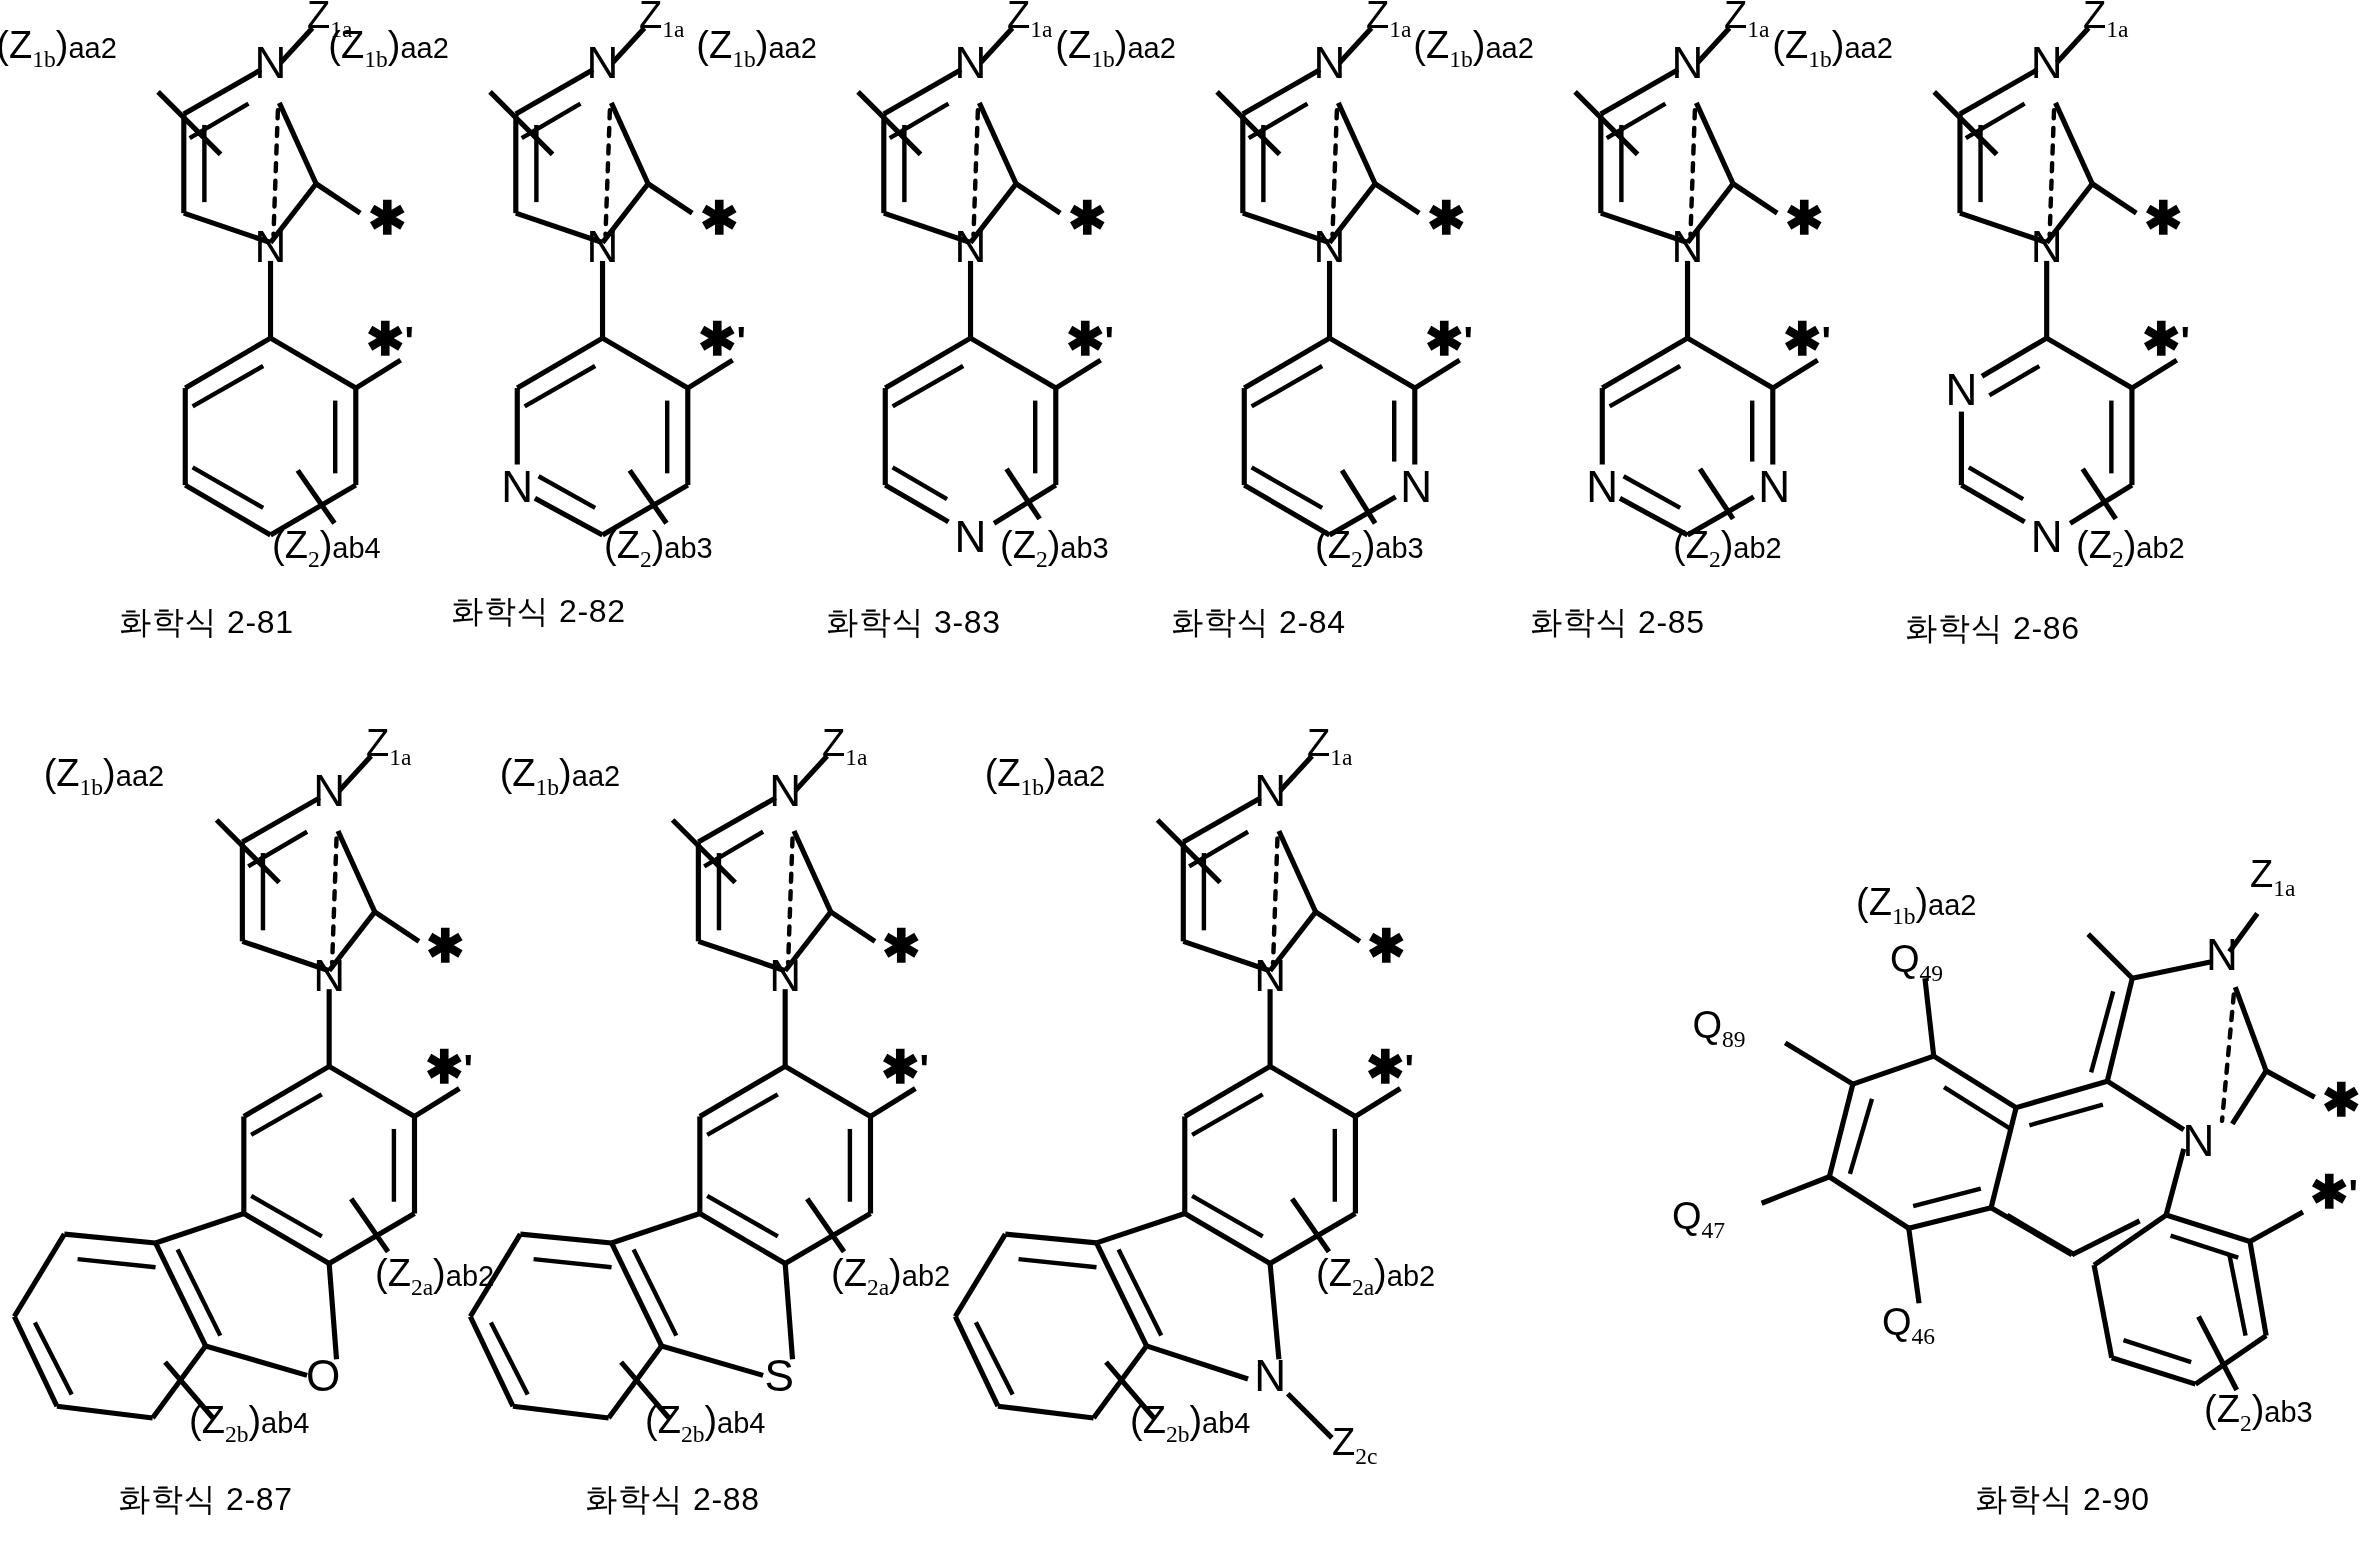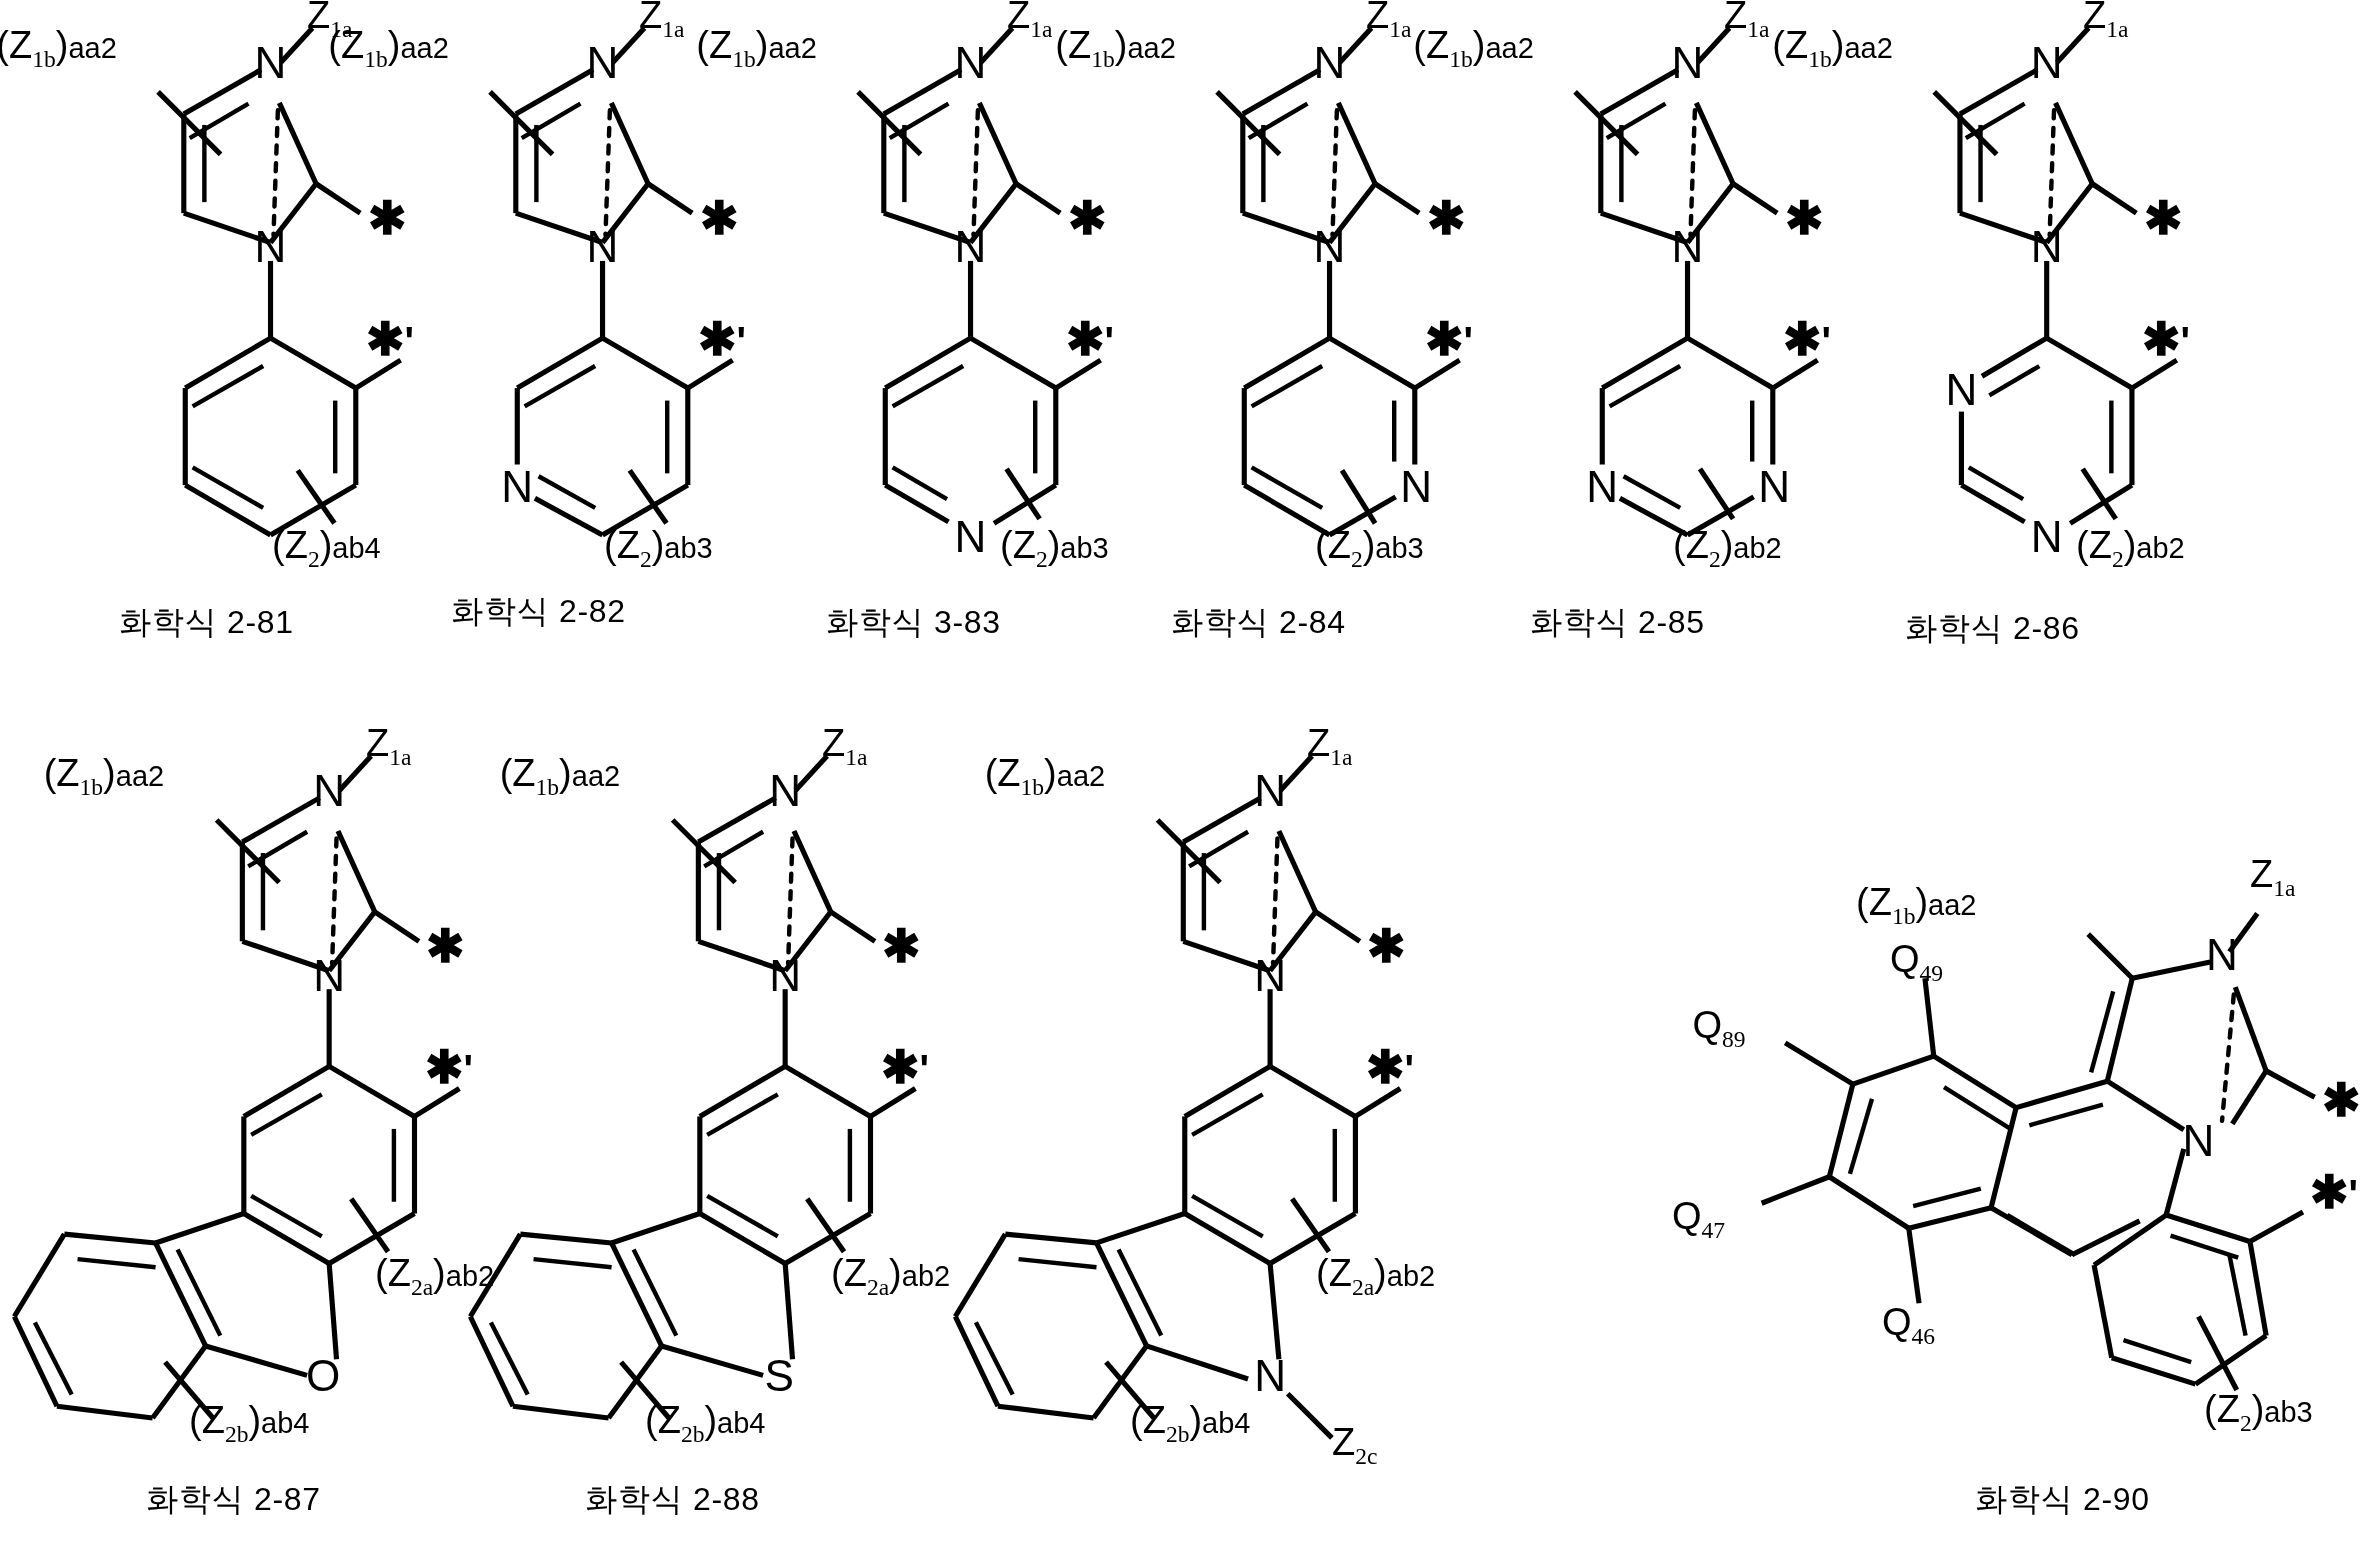--- a/index.html
+++ b/index.html
@@ -304,21 +304,21 @@
     <text class="atom" x="408" y="336">N</text>
     <text class="atom" x="400" y="880">O</text>
   </svg>
   <div class="lbl" style="left:14.7px;top:26px;font-size:38px;">(Z<sub>1b</sub>)<span style="font-size:29px;">aa2</span></div>
   <div class="lbl" style="left:337px;top:-4.4px;font-size:38px;">Z<sub>1a</sub></div>
   <div class="star" style="left:397px;top:195px;">✱</div>
   <div class="star" style="left:396px;top:316px;">✱<span style="font-size:40px;">'</span></div>
   <div class="lbl" style="left:346px;top:526px;font-size:38px;">(Z<sub>2a</sub>)<span style="font-size:29px;">ab2</span></div>
   <div class="lbl" style="left:160px;top:673px;font-size:38px;">(Z<sub>2b</sub>)<span style="font-size:29px;">ab4</span></div>
 </div>
-<div class="cap" style="left:101px;top:1478px;width:265px;">화학식 2-87</div>
+<div class="cap" style="left:73px;top:1478px;width:265px;">화학식 2-87</div>
 
 <div class="struct" style="left:485px;top:728px;width:515px;height:743px;">
   <svg width="515" height="743" viewBox="0 0 700 1010">
     <path class="bond" d="M 290 155 L 395 95"></path>
     <path class="bond2" d="M 298 188 L 378 141"></path>
     <path class="bond" d="M 290 155 L 290 290"></path>
     <path class="bond2" d="M 318 170 L 318 275"></path>
     <path class="bond" d="M 290 290 L 408 330"></path>
     <path class="bond" d="M 408 330 L 470 250"></path>
     <path class="bond" d="M 470 250 L 420 140"></path>

